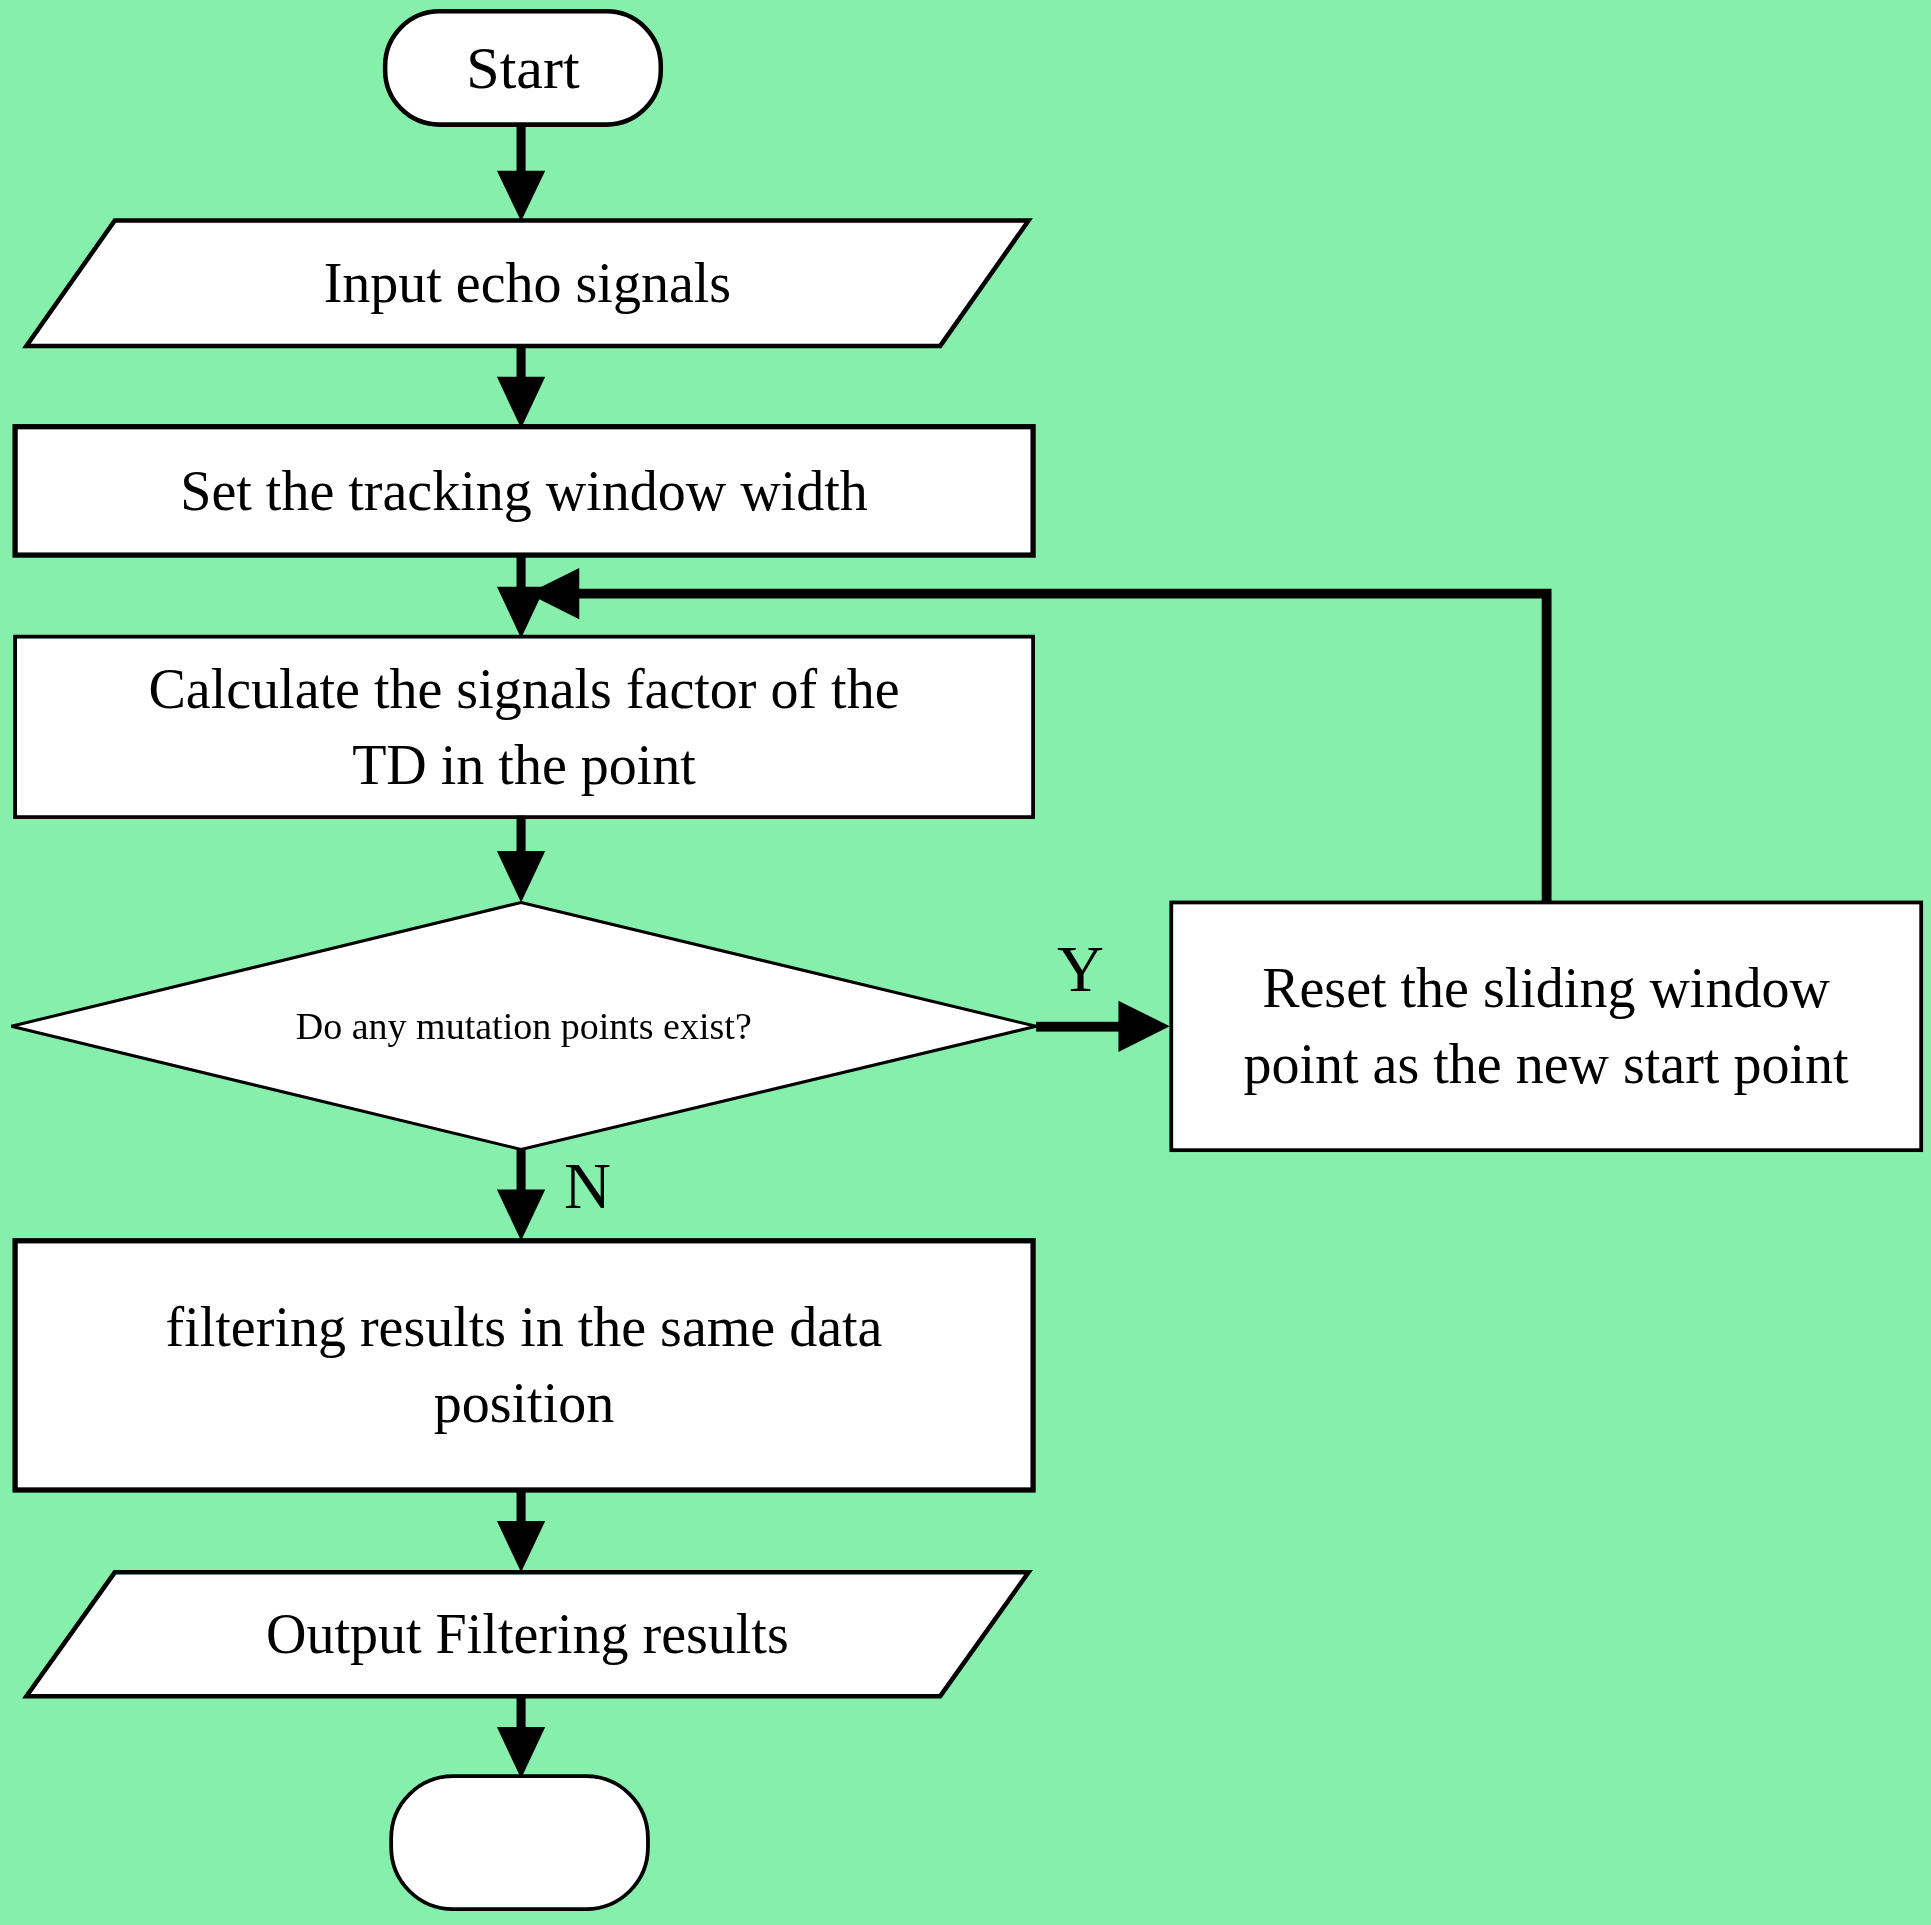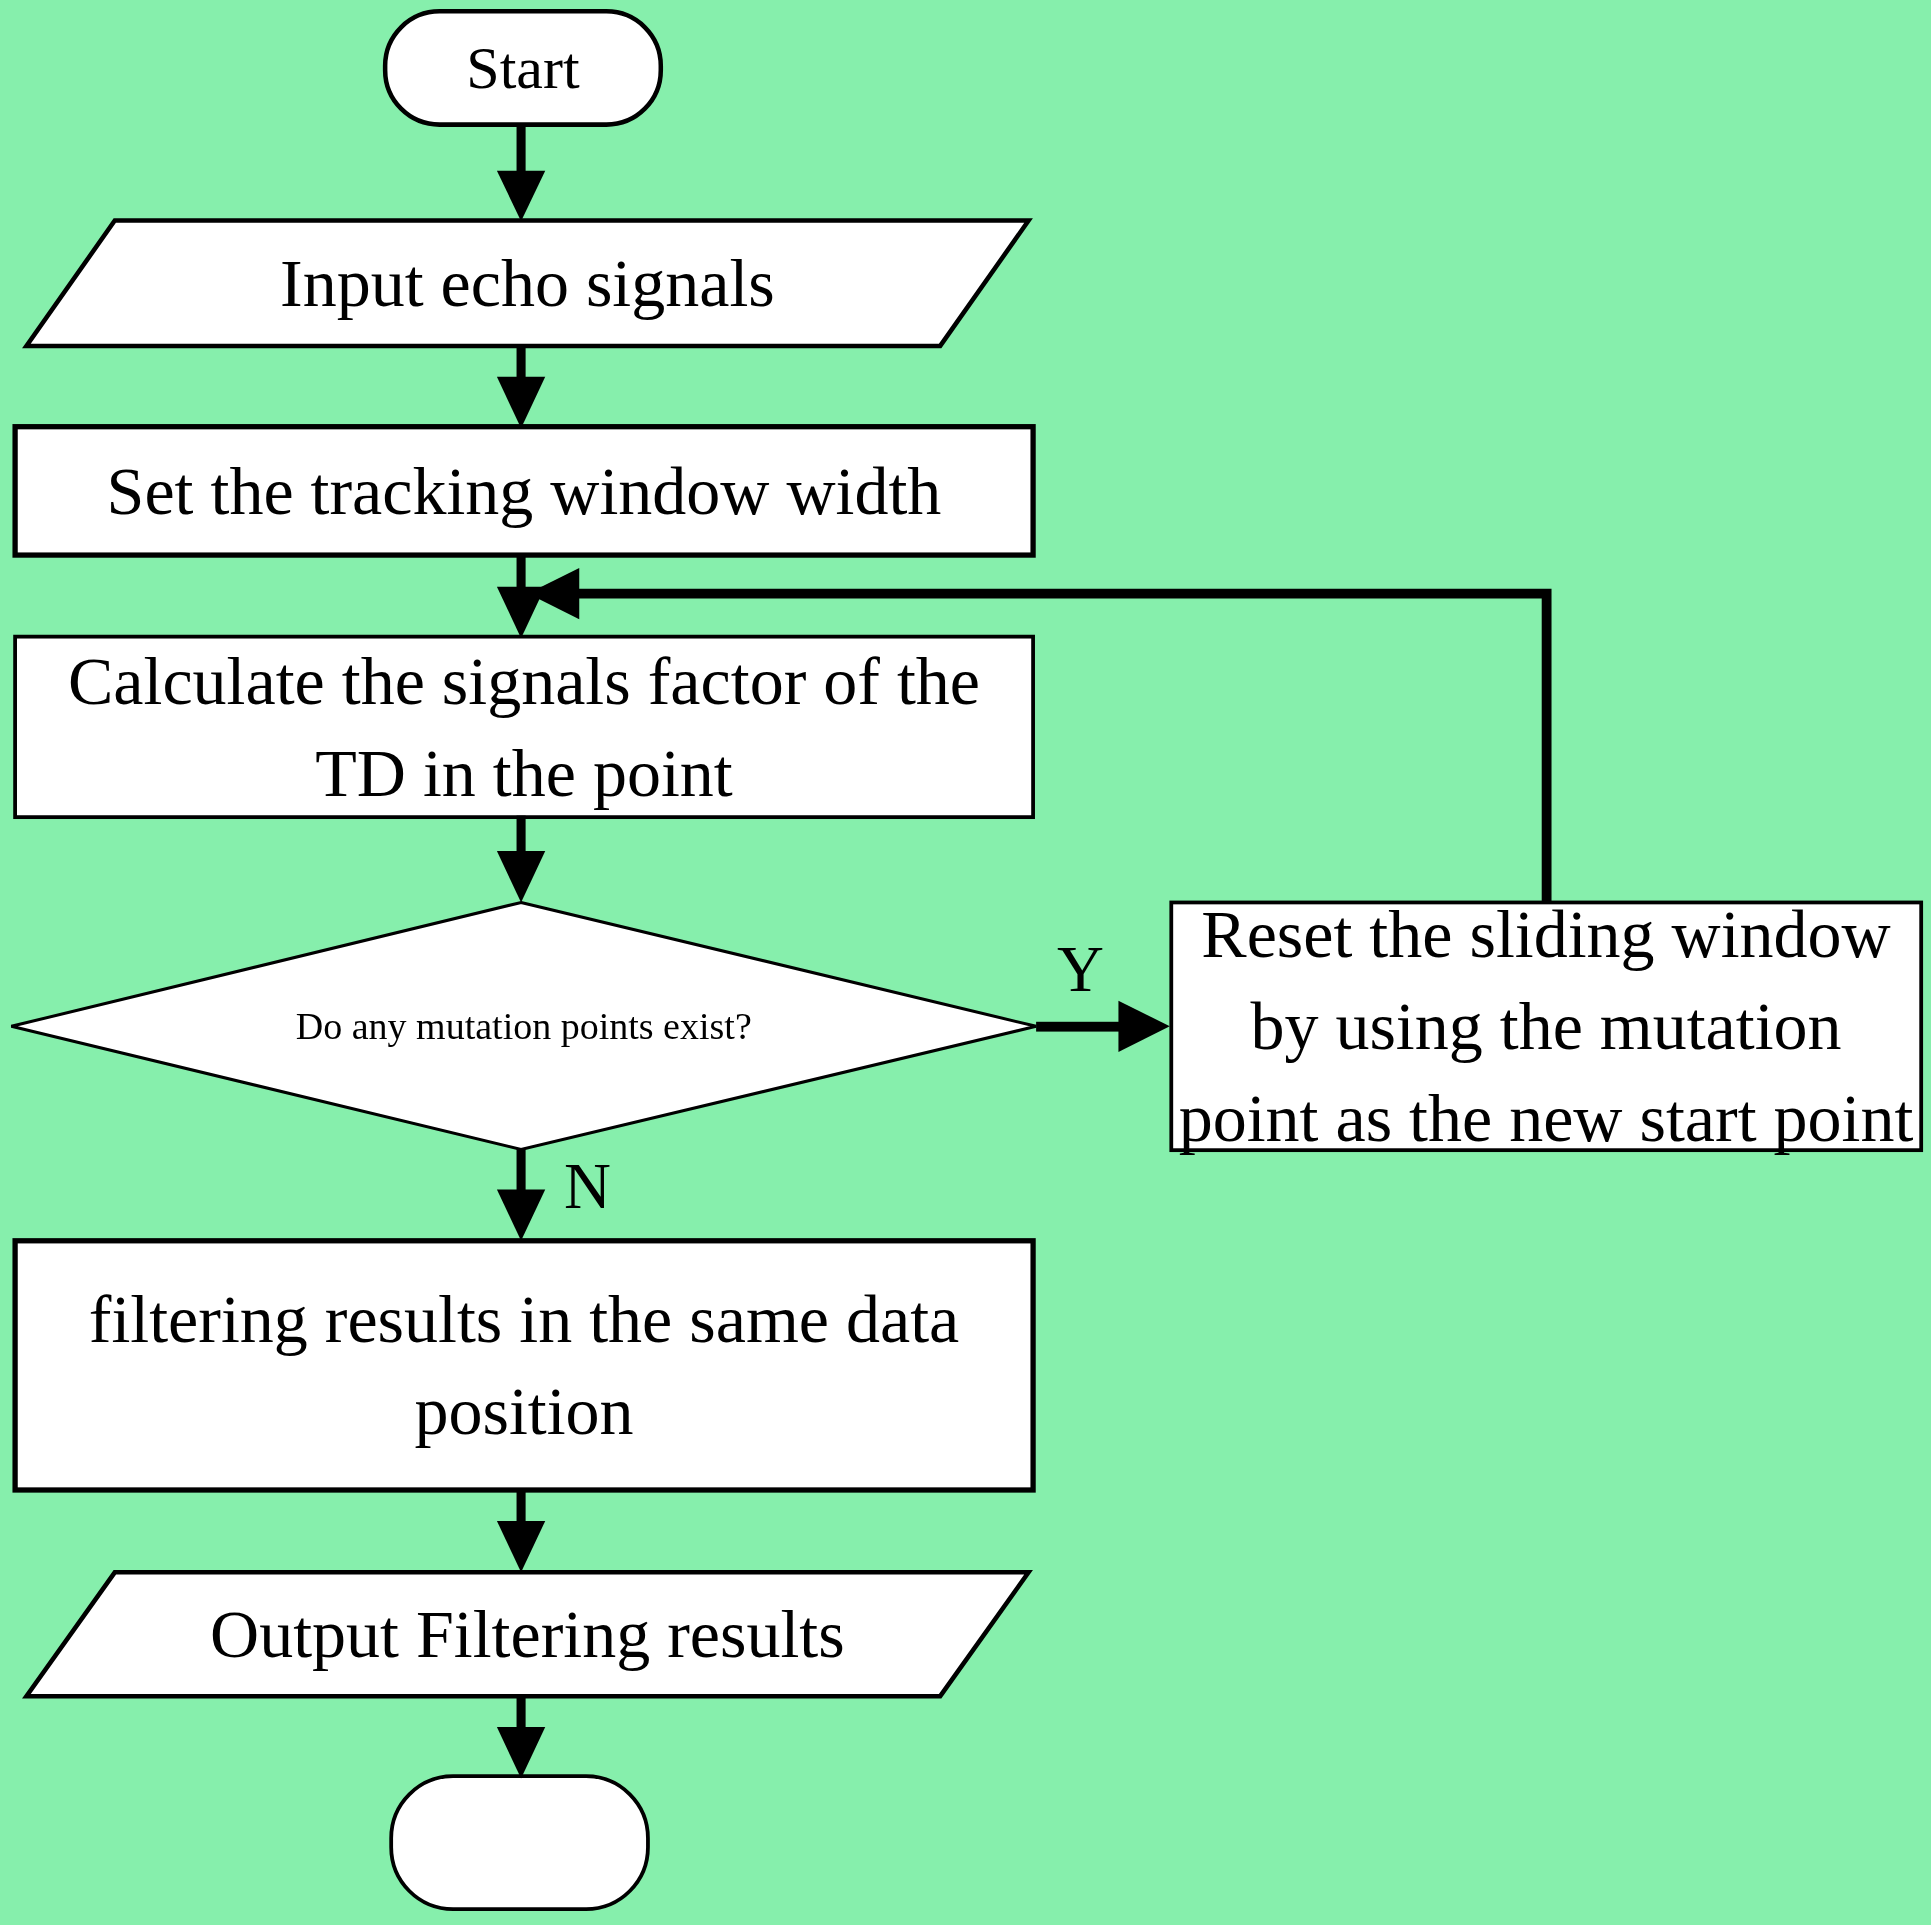--- a/index.html
+++ b/index.html
@@ -20,21 +20,21 @@
     position: absolute;
     left: 0;
     top: 0;
   }
   .lbl {
     position: absolute;
     display: flex;
     align-items: center;
     justify-content: center;
     text-align: center;
-    font-size: 68px;
+    font-size: 56px;
     line-height: 1.3;
     white-space: nowrap;
   }
   .lbl.multi {
     flex-direction: column;
     line-height: 1.35;
   }
   .edge-lbl {
     position: absolute;
     display: flex;
@@ -128,21 +128,20 @@
 
   <div class="lbl multi" style="left:15px; top:637px; width:1018px; height:181px;">
     <span>Calculate the signals factor of the</span>
     <span>TD in the point</span>
   </div>
 
   <div class="lbl lbl-decision" style="left:11.3px; top:903px; width:1025px; height:247px;">Do any mutation points exist?</div>
 
   <div class="lbl multi" style="left:1171px; top:903px; width:750px; height:248px;">
     <span>Reset the sliding window</span>
-    <span>by using the mutation</span>
     <span>point as the new start point</span>
   </div>
 
   <div class="lbl multi" style="left:15px; top:1241px; width:1018px; height:249px;">
     <span>filtering results in the same data</span>
     <span>position</span>
   </div>
 
   <div class="lbl" style="left:26.4px; top:1572px; width:1002px; height:124px;text-align:center;">Output Filtering results</div>
 

